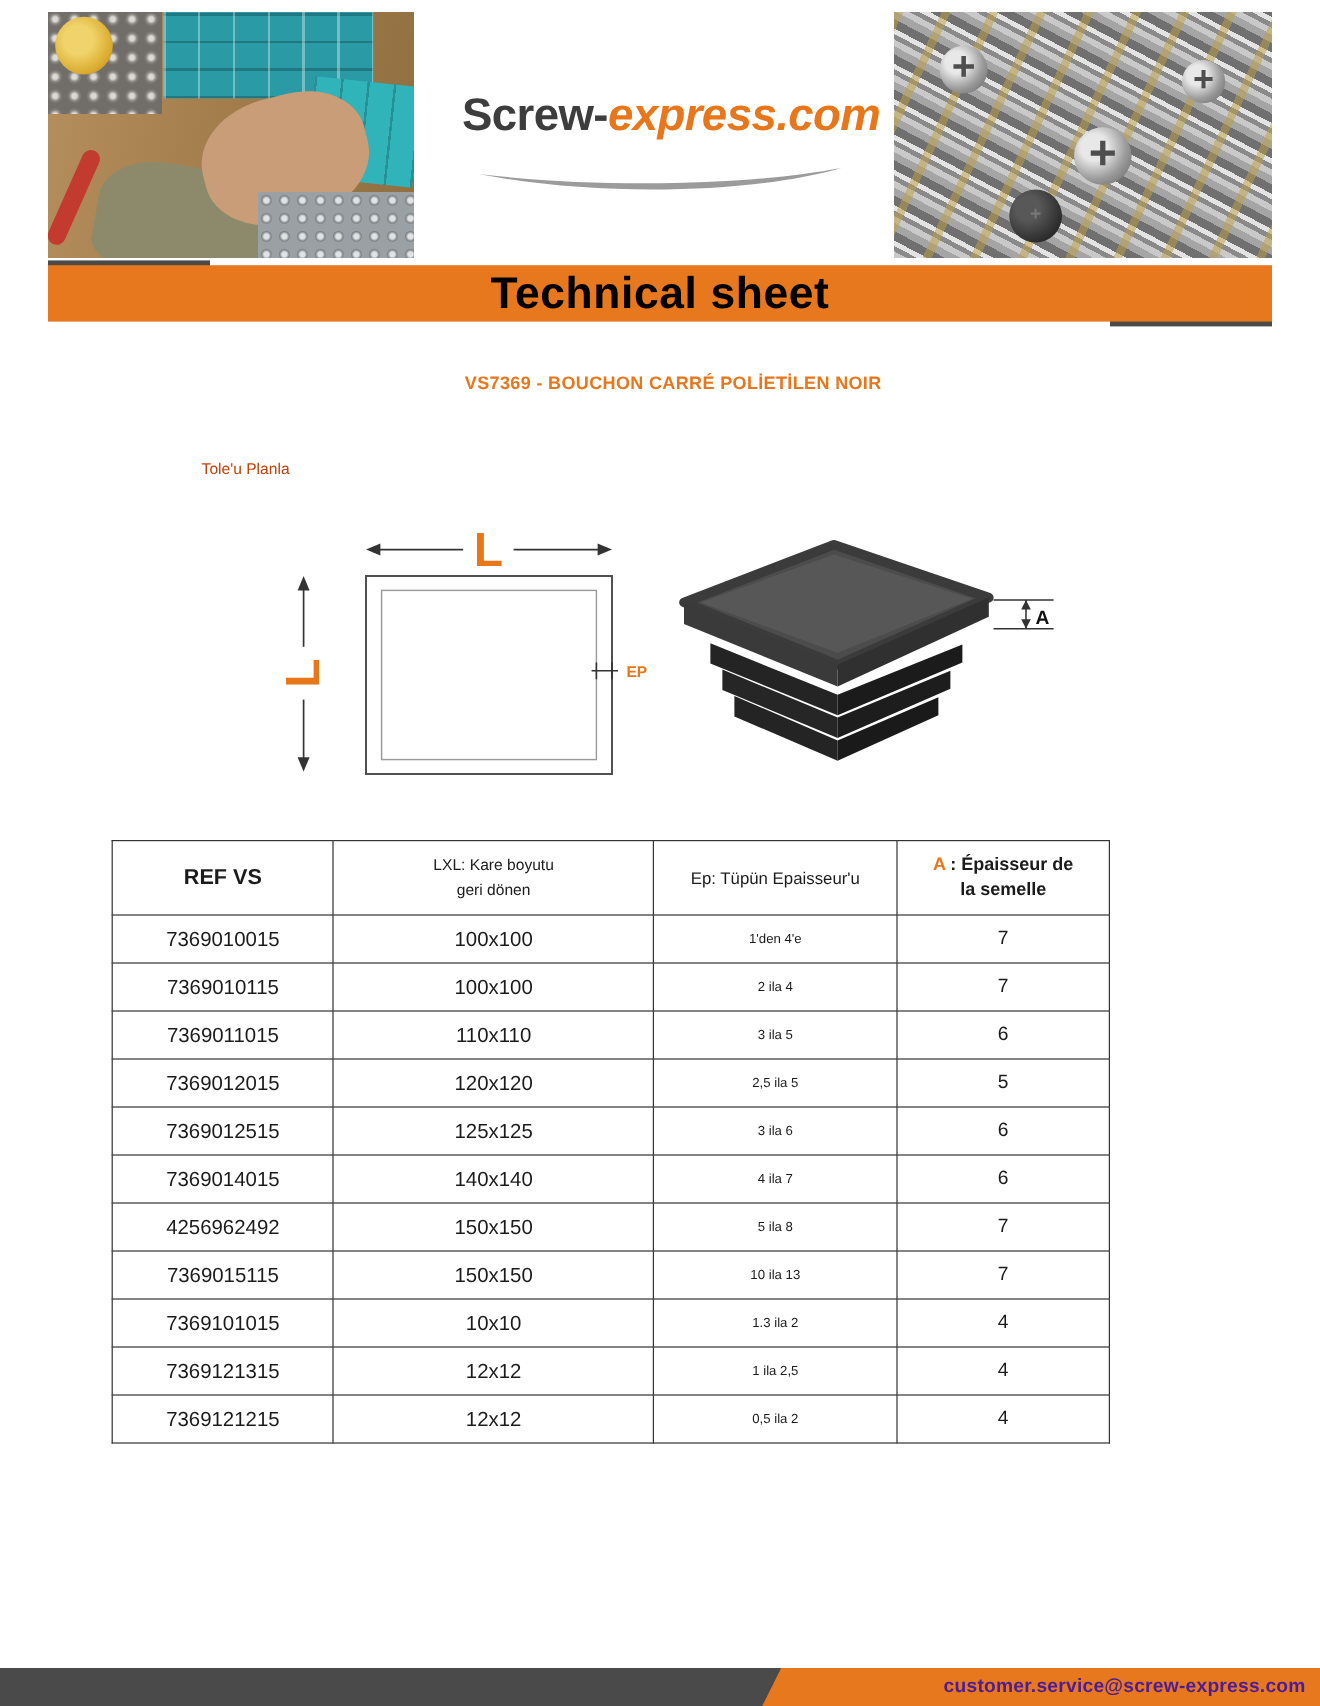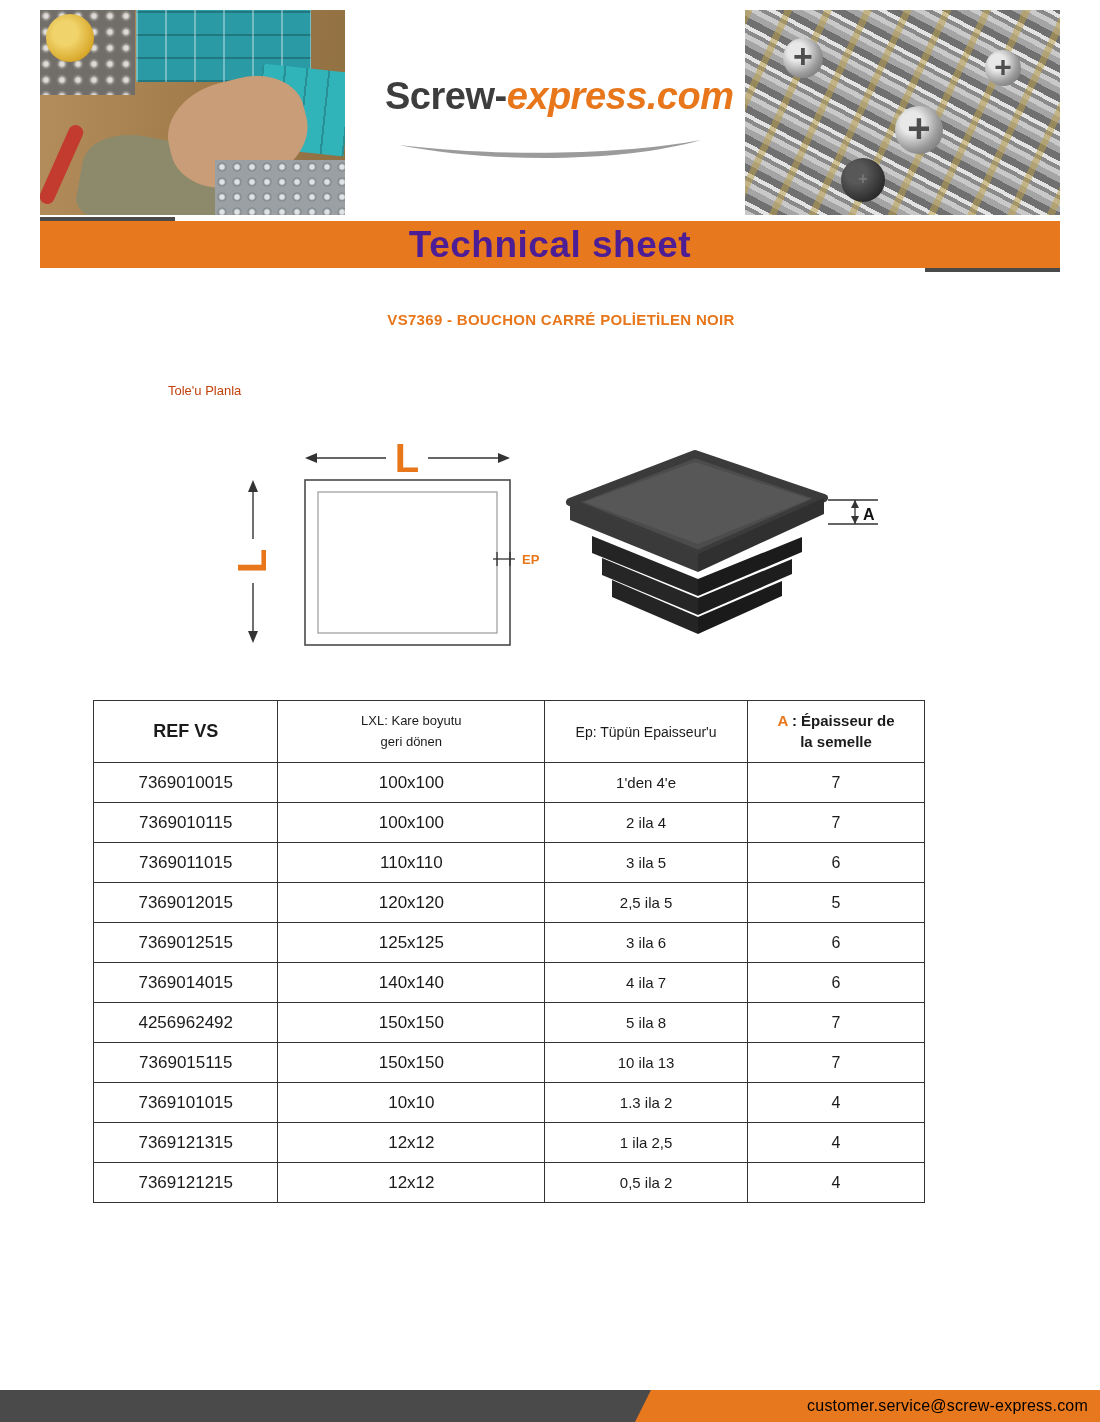--- a/index.html
+++ b/index.html
@@ -51,21 +51,21 @@
   .logo-text { position:absolute; left:35px; top:65px; font-size:38px; font-weight:bold; letter-spacing:-0.5px; white-space:nowrap; }
   .logo-part1 { color:#3d3d3d; }
   .logo-part2 { color:#E8761B; font-style:italic; }
   .logo-swoosh { position:absolute; left:45px; top:128px; }
 
   
   .banner-accent-tl { position:absolute; left:40px; top:217px; width:135px; height:5px; background:#4a4a4a; }
   .banner-accent-br { position:absolute; left:925px; top:267px; width:135px; height:5px; background:#4a4a4a; }
   .banner { position:absolute; left:40px; top:221px; width:1020px; height:47px; background:#E8781E;
       display:flex; align-items:center; justify-content:center; }
-  .banner-text { color:#4c1d95; font-size:37px; font-weight:bold; letter-spacing:0.5px; }
+  .banner-text { color:#000000; font-size:37px; font-weight:bold; letter-spacing:0.5px; }
 
   
   .product-title { position:absolute; left:0; top:311px; width:1100px; text-align:center;
       color:#E8761B; font-size:15px; font-weight:bold; letter-spacing:0.3px;padding-left:22px; }
   .plan-label { position:absolute; left:168px; top:383px; font-size:13px; color:#c2410c; }
 
   
   .diagram-svg { position:absolute; left:225px; top:438px; }
   .cap-svg { position:absolute; left:540px; top:438px; }
 
@@ -74,29 +74,29 @@
   .spec-table th, .spec-table td { border:1px solid #333333; text-align:center; vertical-align:middle; color:#1b1b1b; background:#fff; }
   .spec-table thead th { height:62px; }
   .spec-table tbody td { height:40px; }
   .th-ref { font-size:18px; font-weight:bold; }
   .th-lxl { font-size:13px; font-weight:normal; line-height:1.6; }
   .th-ep  { font-size:14px; font-weight:normal; }
   .th-a   { font-size:15px; font-weight:bold; line-height:1.35; }
   .a-letter { color:#E8761B; }
   td.col-ref { font-size:17px;margin-top:13px; }
   td.col-lxl { font-size:17px; }
-  td.col-ep  { font-size:15px; }
+  td.col-ep  { font-size:11px; }
   td.col-a   { font-size:16px; }
 
   
   .footer { position:absolute; left:0; top:1390px; width:1100px; height:32px; background:#4a4a4a; }
   .footer-orange { position:absolute; right:0; top:0; width:465px; height:32px; background:#E8781E;
       display:flex; align-items:center; justify-content:flex-end; padding-right:12px;
       clip-path:polygon(16px 0, 100% 0, 100% 100%, 0 100%); }
-  .footer-email { color:#000000; font-weight:normal; font-size:16px; letter-spacing:0.2px; }
+  .footer-email { color:#4c1d95; font-weight:bold; font-size:16px; letter-spacing:0.2px; }
 </style>
 </head>
 <body>
 
 <div class="page">
 
   <div class="photo photo-left">
     <div class="pl-screws"></div>
     <div class="pl-tape"></div>
     <div class="pl-tray1"></div>

